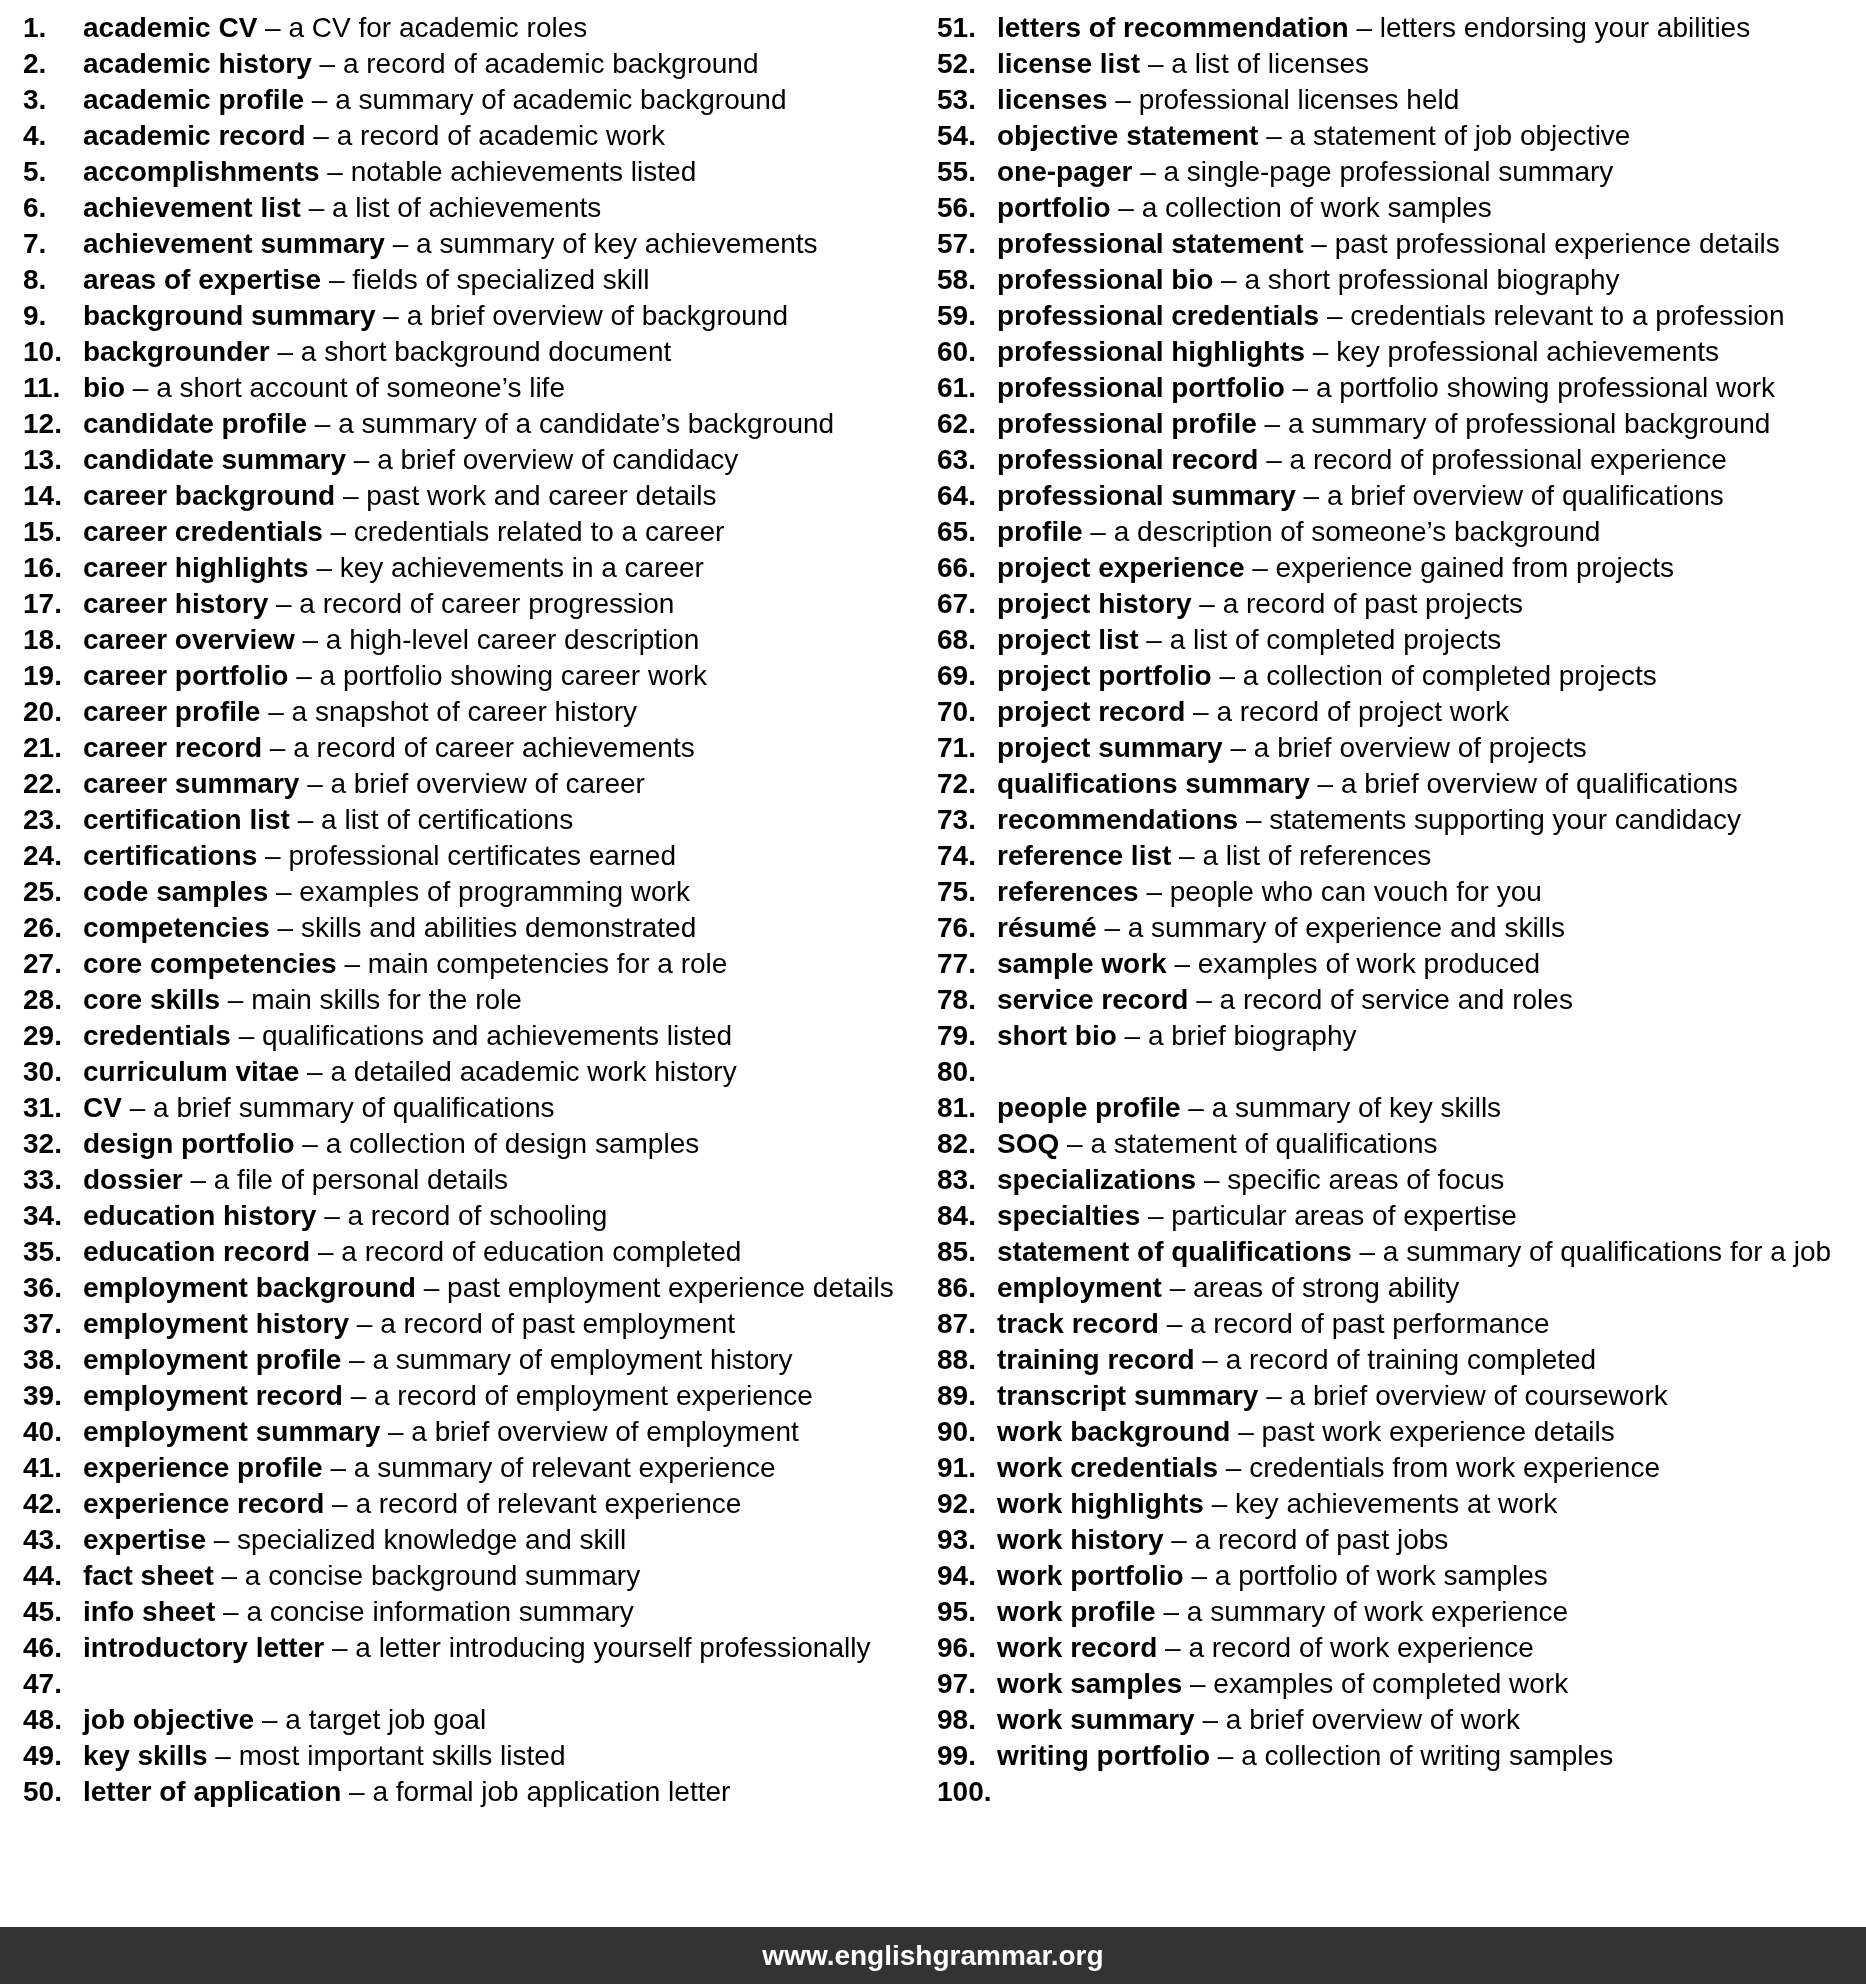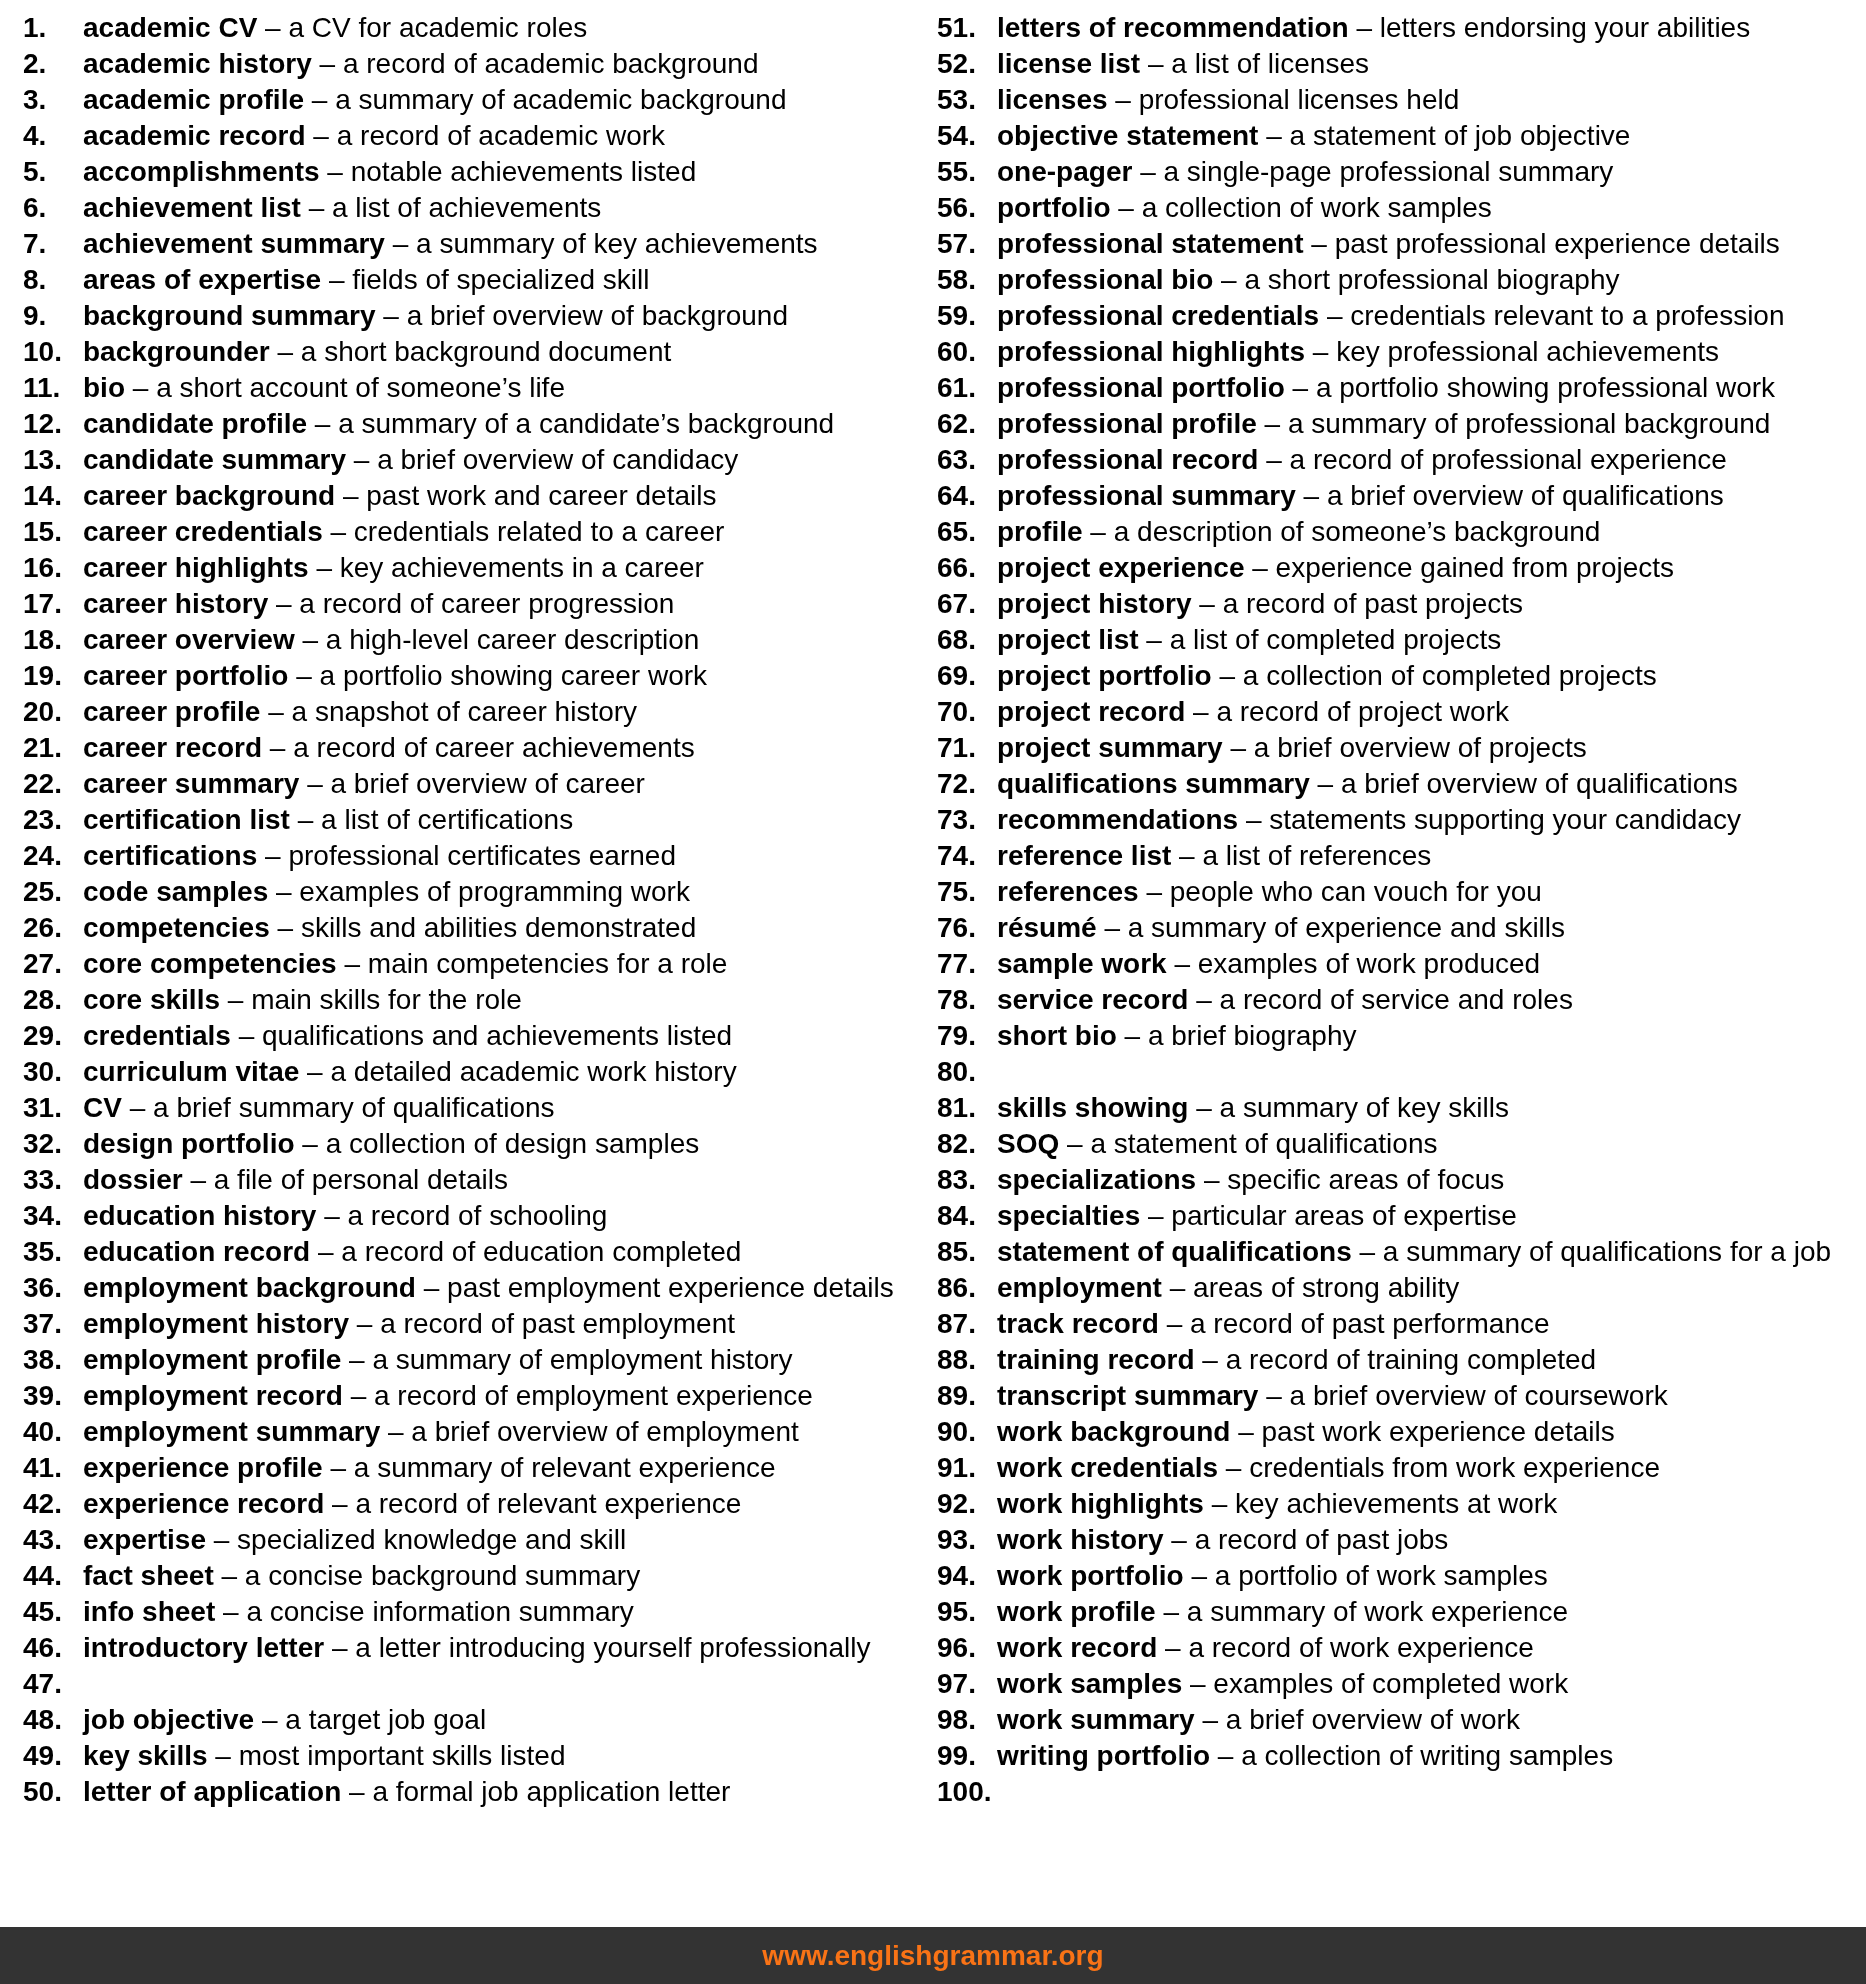--- a/index.html
+++ b/index.html
@@ -39,21 +39,21 @@
     left: 0;
     bottom: 0;
     width: 100%;
     height: 58px;
     background: #333333;
     display: flex;
     align-items: center;
     justify-content: center;
   }
   .footer-url {
-    color: #f97316;
+    color: #ffffff;
     font-weight: 700;
     font-size: 28px;
   }
 </style>
 </head>
 <body>
 
 <div class="page">
   <div class="columns">
     <div class="col">
@@ -372,21 +372,21 @@
         </div>
         <div class="row">
           <span class="num">79.</span>
           <span class="txt"><span class="term">short bio</span><span class="sep"> – </span><span class="def">a brief biography</span></span>
         </div>
         <div class="row">
           <span class="num">80.</span>
         </div>
         <div class="row">
           <span class="num">81.</span>
-          <span class="txt"><span class="term">skills showing</span><span class="sep"> – </span><span class="def">a summary of key skills</span></span>
+          <span class="txt"><span class="term">people profile</span><span class="sep"> – </span><span class="def">a summary of key skills</span></span>
         </div>
         <div class="row">
           <span class="num">82.</span>
           <span class="txt"><span class="term">SOQ</span><span class="sep"> – </span><span class="def">a statement of qualifications</span></span>
         </div>
         <div class="row">
           <span class="num">83.</span>
           <span class="txt"><span class="term">specializations</span><span class="sep"> – </span><span class="def">specific areas of focus</span></span>
         </div>
         <div class="row">

